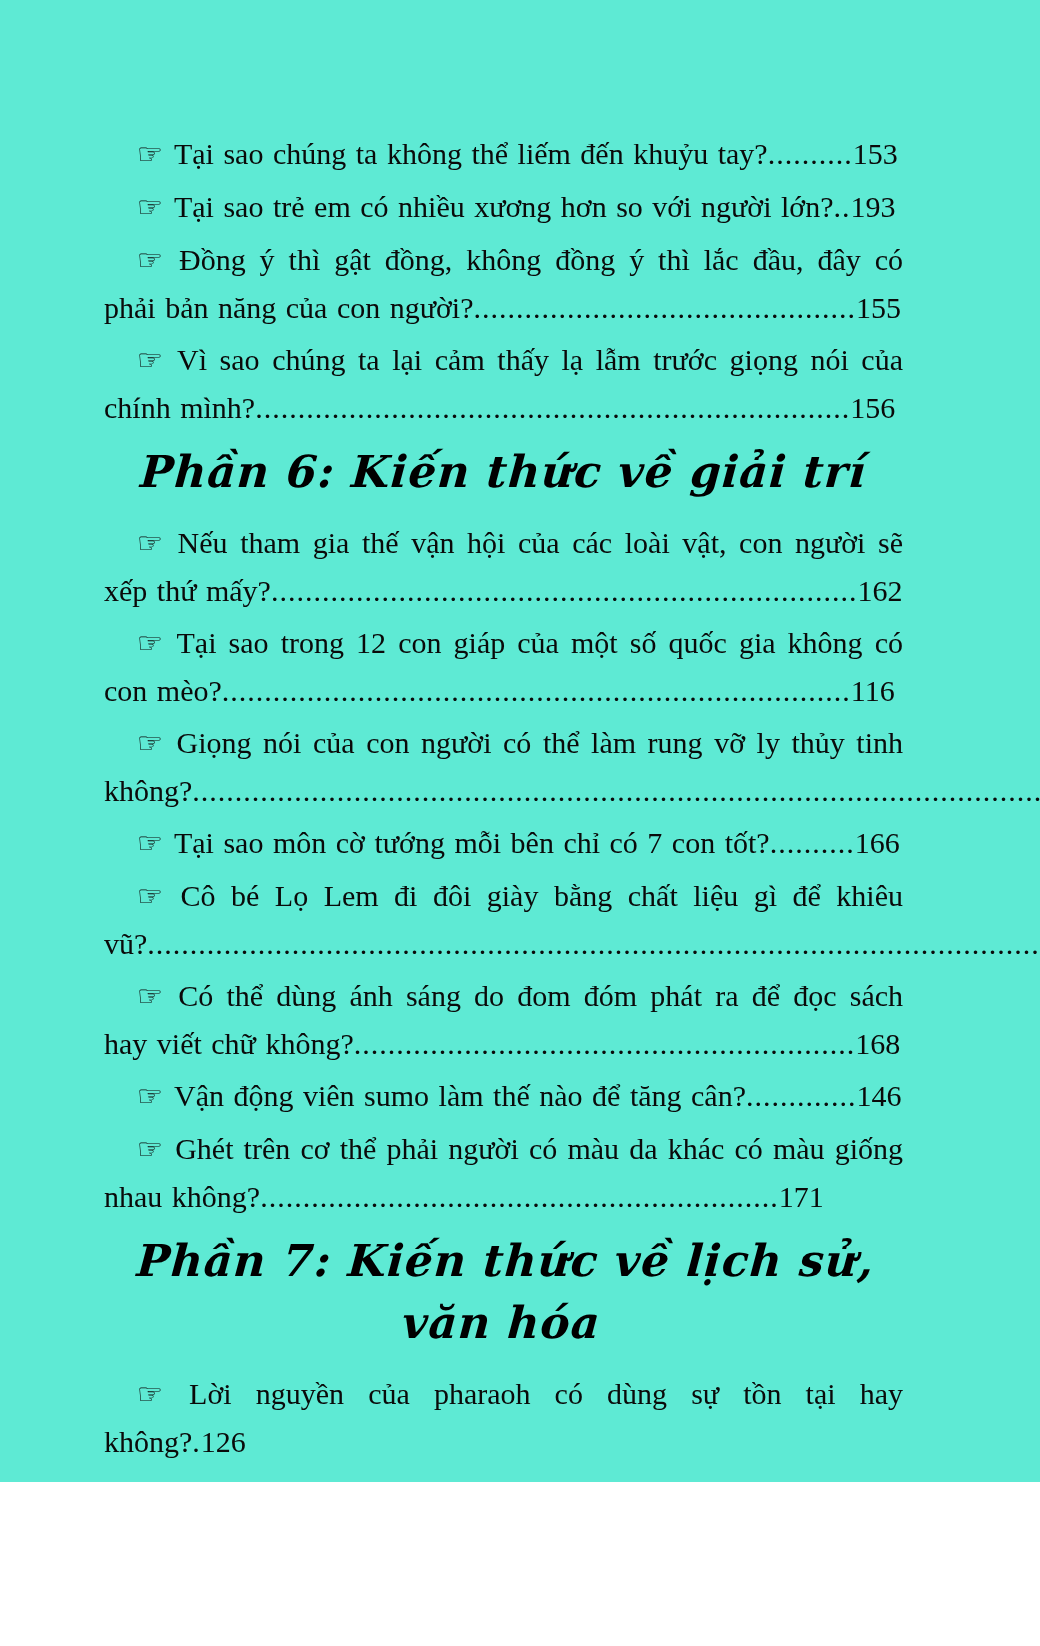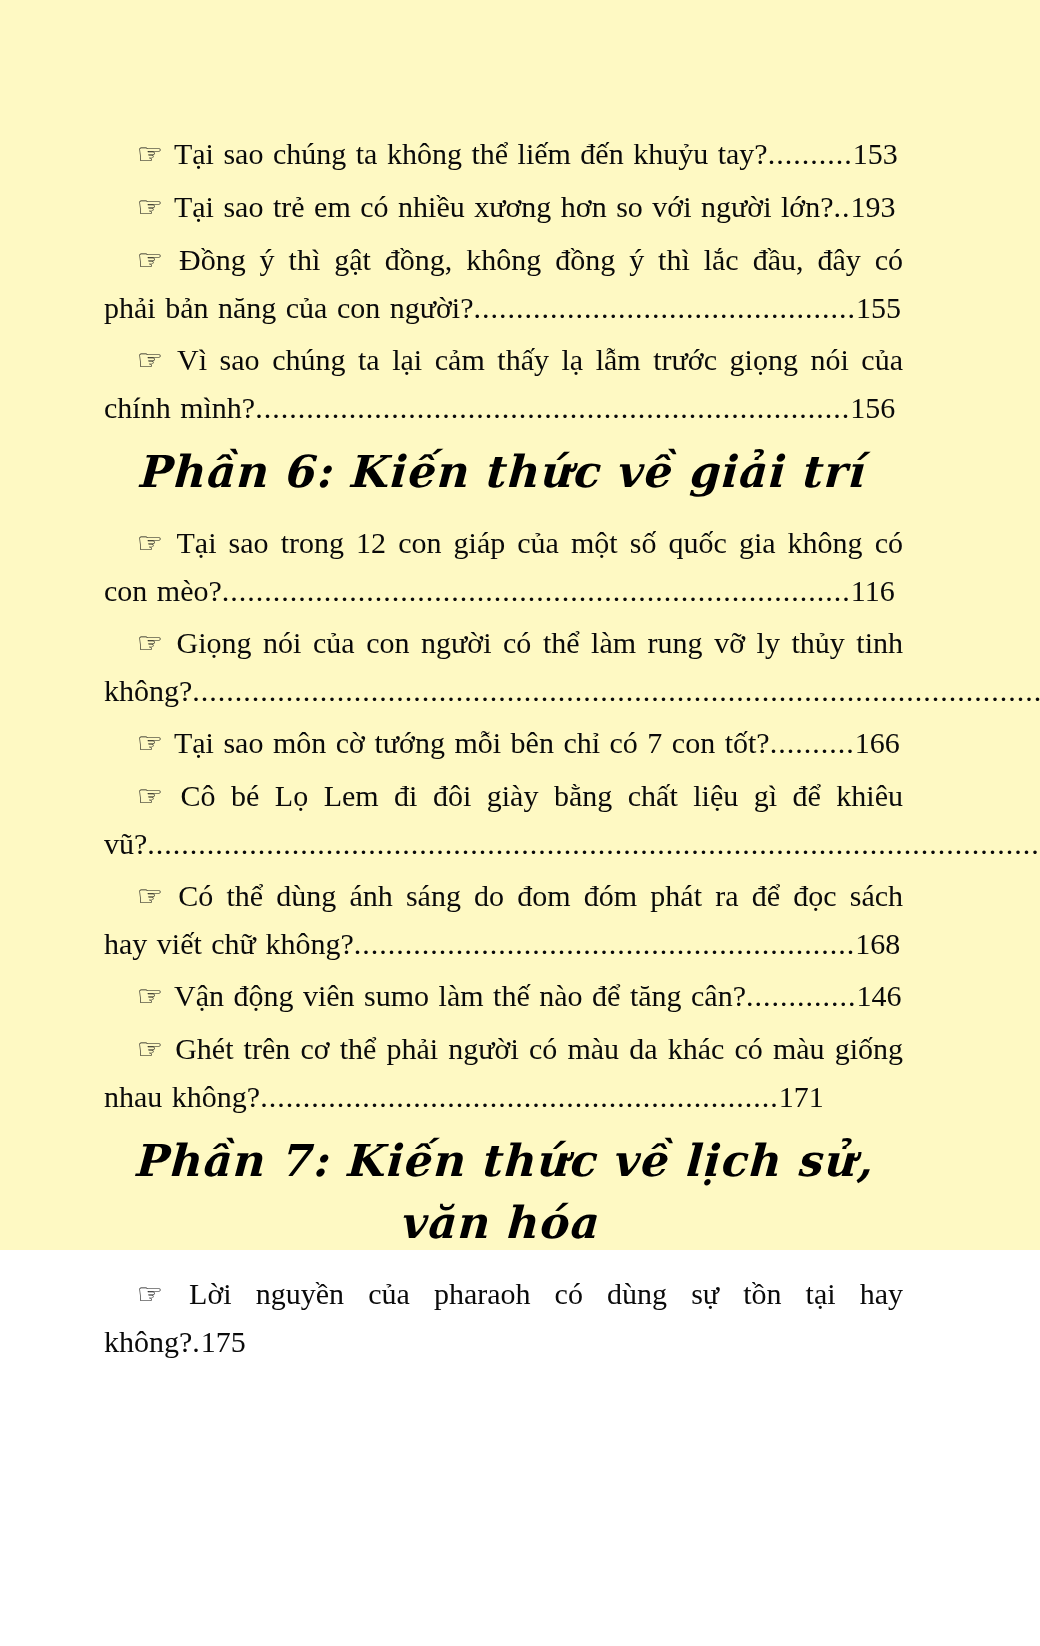--- a/index.html
+++ b/index.html
@@ -10,24 +10,24 @@
   body {
     width: 1040px;
     height: 1646px;
     overflow: hidden;
     font-family: "Liberation Serif", "DejaVu Serif", serif;
     color: #0a0a0a;
   }
   .page {
     box-sizing: border-box;
     width: 1040px;
-    height: 1250px;
+    height: 1482px;
     padding: 130px 137px 0 104px;
     position: relative;
-    background: #fef9c3;
+    background: #5eead4;
   }
   .entry {
     margin: 0 0 5px 0;
     font-size: 30px;
     line-height: 47px;
     text-align: justify;
     text-indent: 33px;
     word-spacing: 2px;
     color: #0a0a0a;
   }
@@ -60,28 +60,29 @@
   <section>
     <p class="entry"><span class="manicule">☞</span> <span>Tại sao chúng ta không thể liếm đến khuỷu tay?</span><span class="dots">..........</span><span>153</span></p>
     <p class="entry"><span class="manicule">☞</span> <span>Tại sao trẻ em có nhiều xương hơn so với người lớn?</span><span class="dots">..</span><span>193</span></p>
     <p class="entry"><span class="manicule">☞</span> <span>Đồng ý thì gật đồng, không đồng ý thì lắc đầu, đây có phải bản năng của con người?</span><span class="dots">.............................................</span><span>155</span></p>
     <p class="entry"><span class="manicule">☞</span> <span>Vì sao chúng ta lại cảm thấy lạ lẫm trước giọng nói của chính mình?</span><span class="dots">......................................................................</span><span>156</span></p>
   </section>
 
   <h2 class="section-heading">Phần 6: Kiến thức về giải trí</h2>
 
   <section>
+    <p class="entry"><span class="manicule">☞</span> <span>Nếu tham gia thế vận hội của các loài vật, con người sẽ xếp thứ mấy?</span><span class="dots">.....................................................................</span><span>162</span></p>
     <p class="entry"><span class="manicule">☞</span> <span>Tại sao trong 12 con giáp của một số quốc gia không có con mèo?</span><span class="dots">..........................................................................</span><span>116</span></p>
     <p class="entry"><span class="manicule">☞</span> <span>Giọng nói của con người có thể làm rung vỡ ly thủy tinh không?</span><span class="dots">........................................................................................................................................................................................................................................................................................................................................................................................................................................................................................................................................................................................................................</span></p>
     <p class="entry"><span class="manicule">☞</span> <span>Tại sao môn cờ tướng mỗi bên chỉ có 7 con tốt?</span><span class="dots">..........</span><span>166</span></p>
     <p class="entry"><span class="manicule">☞</span> <span>Cô bé Lọ Lem đi đôi giày bằng chất liệu gì để khiêu vũ?</span><span class="dots">........................................................................................................................................................................................................................................................................................................................................................................................................................................................................................................................................................................................................................</span></p>
     <p class="entry"><span class="manicule">☞</span> <span>Có thể dùng ánh sáng do đom đóm phát ra để đọc sách hay viết chữ không?</span><span class="dots">...........................................................</span><span>168</span></p>
     <p class="entry"><span class="manicule">☞</span> <span>Vận động viên sumo làm thế nào để tăng cân?</span><span class="dots">.............</span><span>146</span></p>
     <p class="entry"><span class="manicule">☞</span> <span>Ghét trên cơ thể phải người có màu da khác có màu giống nhau không?</span><span class="dots">.............................................................</span><span>171</span></p>
   </section>
 
   <h2 class="section-heading">Phần 7: Kiến thức về lịch sử, văn hóa</h2>
 
   <section>
-    <p class="entry"><span class="manicule">☞</span> <span>Lời nguyền của pharaoh có dùng sự tồn tại hay không?</span><span class="dots">.</span><span>175</span></p>
+    <p class="entry"><span class="manicule">☞</span> <span>Lời nguyền của pharaoh có dùng sự tồn tại hay không?</span><span class="dots">.</span><span>126</span></p>
   </section>
 
 </main>
 
 </body></html>

